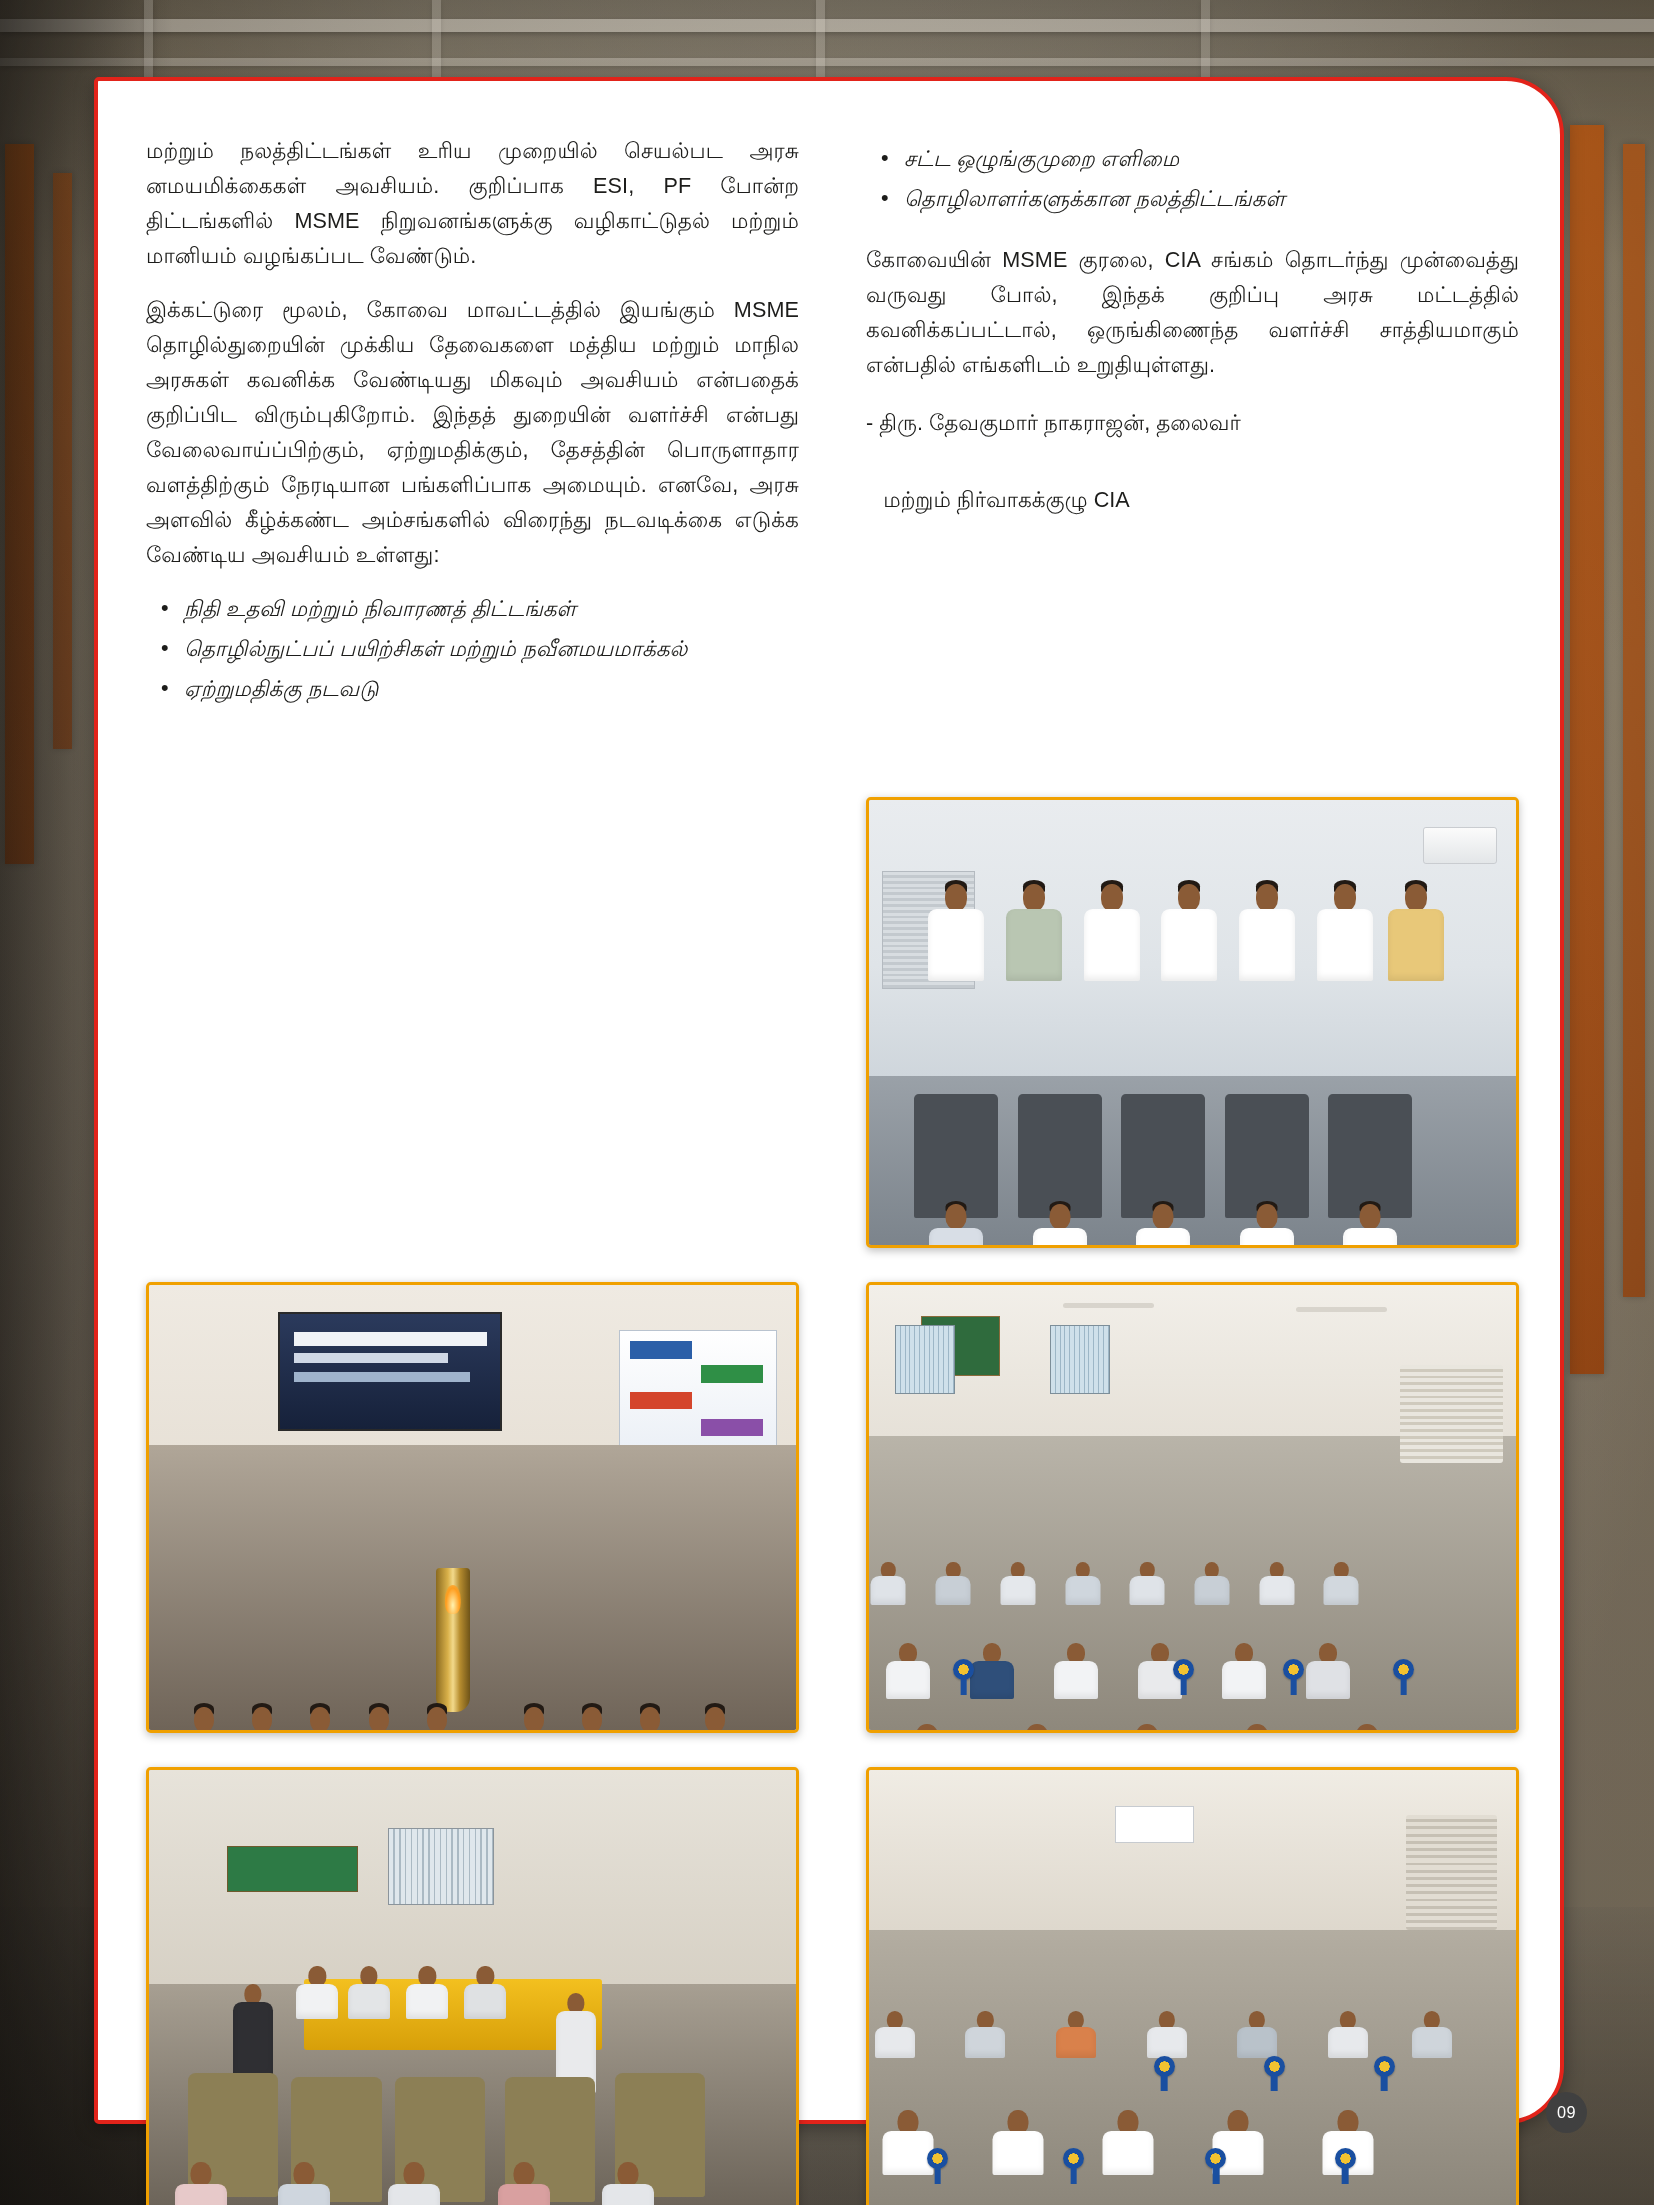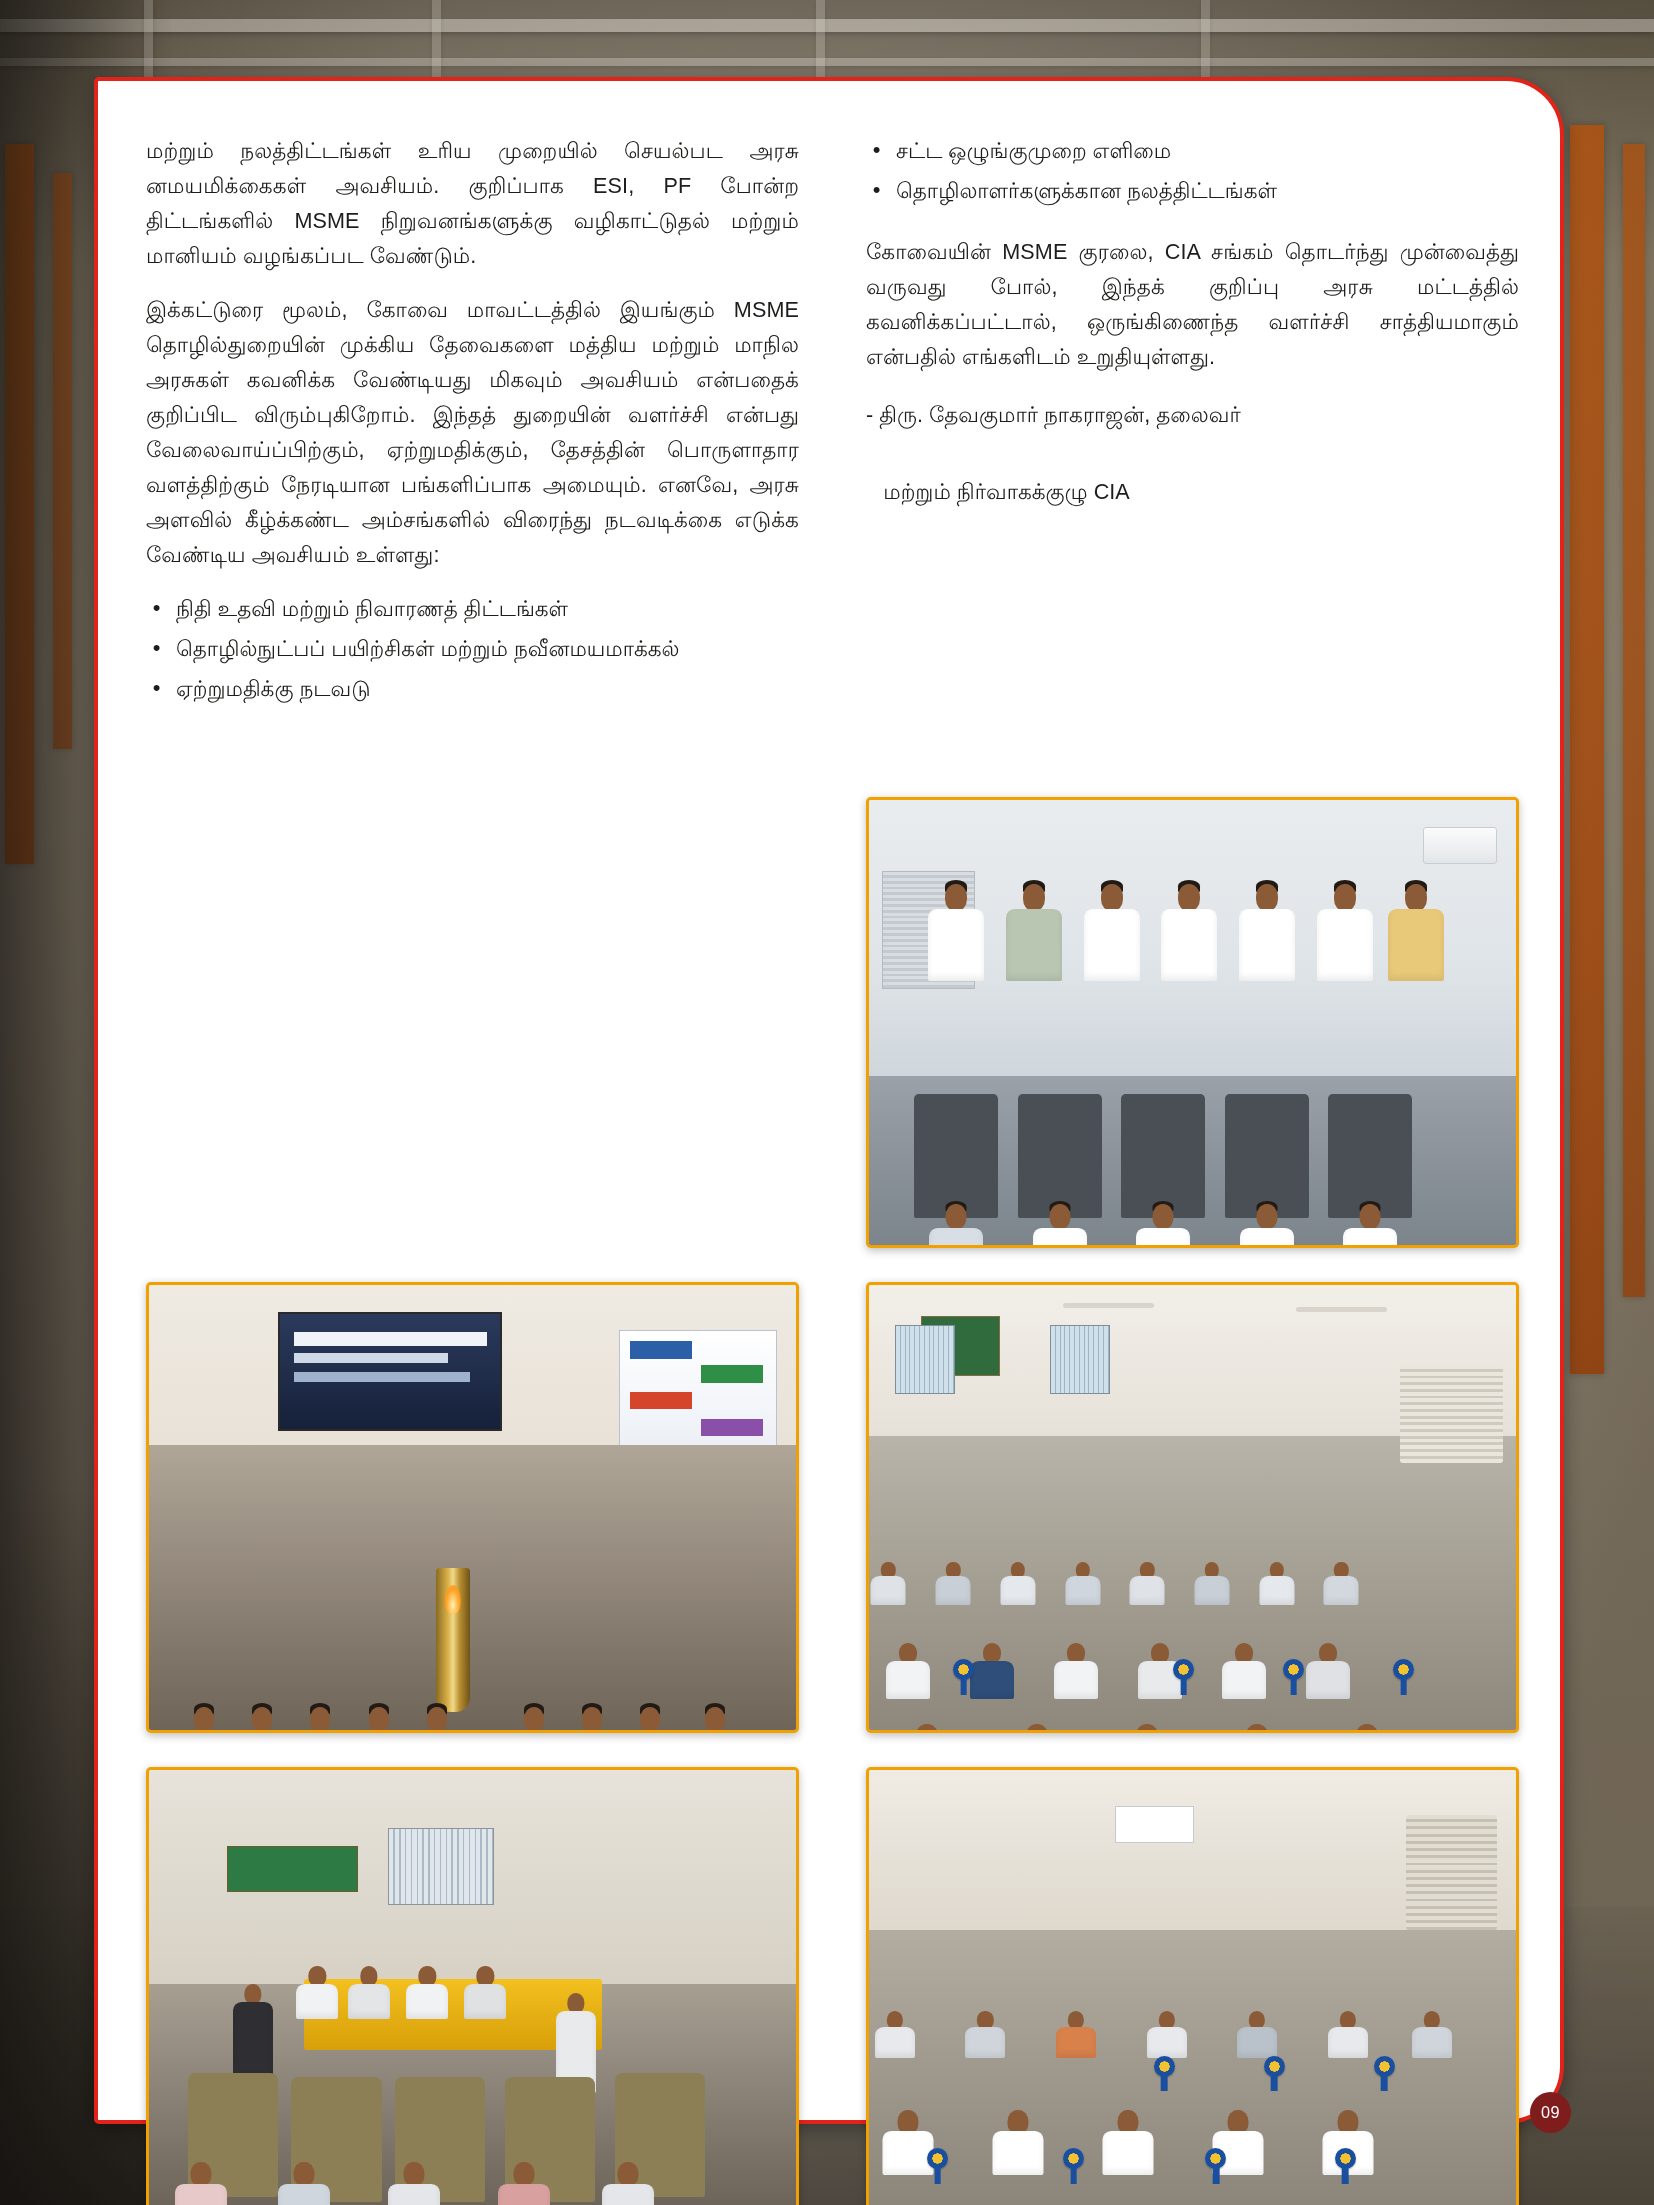--- a/index.html
+++ b/index.html
@@ -93,22 +93,23 @@
     color: #1d1d1b;
     font-size: 21.6px;
     line-height: 1.62;
     margin: 0 0 19px 0;
     text-align: justify;
     text-justify: inter-word;
     letter-spacing: 0.1px;
   }
   ul.bullets {
     list-style: none;
-    margin: 0;
+    margin: 8px;
     padding: 0;
+    font-style: italic;
   }
   ul.bullets li {
     position: relative;
     padding-left: 30px;
     font-size: 21.6px;
     line-height: 1.56;
     color: #1d1d1b;
     margin-bottom: 6.7px;
   }
   ul.bullets li::before {
@@ -272,25 +273,25 @@
   .rosette::after {
     content: "";
     position: absolute; left: 50%; top: 92%;
     width: 6.7px; height: 16.3px; transform: translateX(-50%);
     background: #1a4fa0;
   }
 
   
   .pagenum {
     position: absolute;
-    right: 84px;
+    right: 68px;
     bottom: 72px;
     width: 41px; height: 41px;
     border-radius: 50%;
-    background: #7f1d1d;
+    background: #404040;
     color: #ffffff;
     font-size: 16.3px;
     display: flex; align-items: center; justify-content: center;
     font-family: "Liberation Sans", sans-serif;
     letter-spacing: 0.5px;
   }
 </style>
 </head>
 <body>
 

